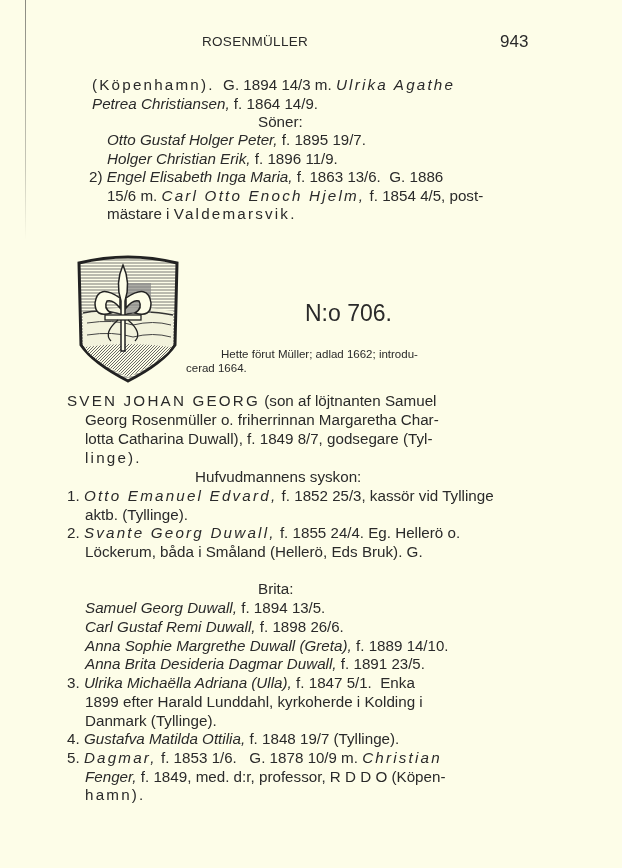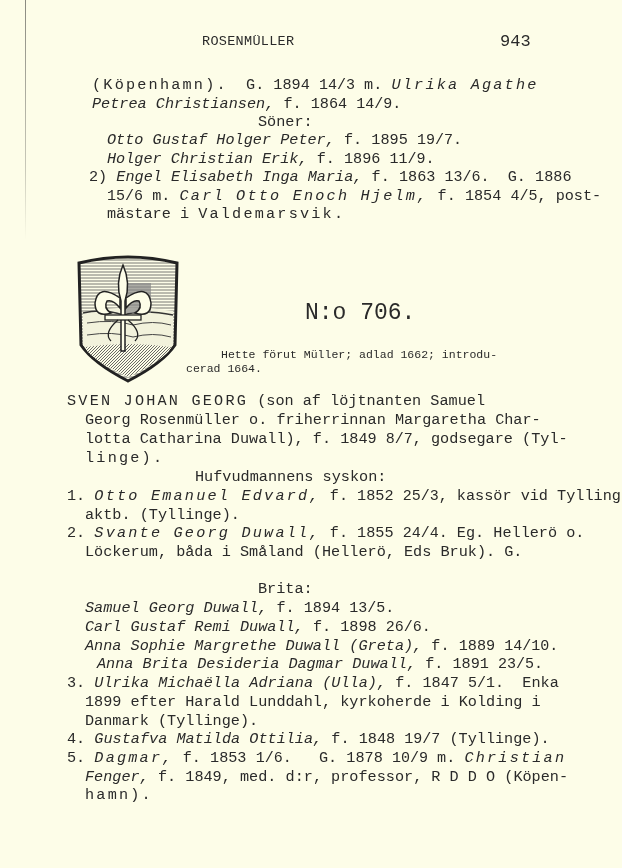--- a/index.html
+++ b/index.html
@@ -9,21 +9,21 @@
     font-family: "DejaVu Serif", "Liberation Serif", serif;
     color: #2a2a2a;
     position: relative;
   }
   .binding-line {
     position: absolute; left: 25px; top: 0; width: 1px; height: 240px;
     background: linear-gradient(#8a8a80, #c8c8b8 70%, transparent);
   }
   .page {
     position: absolute; left: 0; top: 0; width: 622px; height: 766px;
-    font-family: Liberation Mono, monospace;
+    font-family: Liberation Sans, sans-serif;
   }
   .running-head {
     position: absolute; top: 34px; left: 0; width: 622px; height: 20px;
   }
   .running-head .title {
     position: absolute; left: 202px; top: 0; font-size: 13.5px; letter-spacing: 0.3px;
   }
   .running-head .pageno {
     position: absolute; left: 500px; top: -2px; font-size: 17px;
   }
@@ -160,21 +160,21 @@
   <div class="text" style="left:85px; top:618px;">
     <span class="i">Carl Gustaf Remi Duwall,</span>
     <span>f. 1898</span>
     <span class="frac">26/6.</span>
   </div>
   <div class="text" style="left:85px; top:637px;">
     <span class="i">Anna Sophie Margrethe Duwall (Greta),</span>
     <span>f. 1889</span>
     <span class="frac">14/10.</span>
   </div>
-  <div class="text" style="left:97px; top:655px;text-align:right;">
+  <div class="text" style="left:85px; top:655px;text-align:right;">
     <span class="i">Anna  Brita  Desideria  Dagmar Duwall,</span>
     <span>f. 1891</span>
     <span class="frac">23/5.</span>
   </div>
 
   <div class="text" style="left:67px; top:674px;">
     <span>3.</span>
     <span class="i">Ulrika  Michaëlla  Adriana  (Ulla),</span>
     <span>f. 1847</span>
     <span class="frac">5/1.</span>&nbsp;

